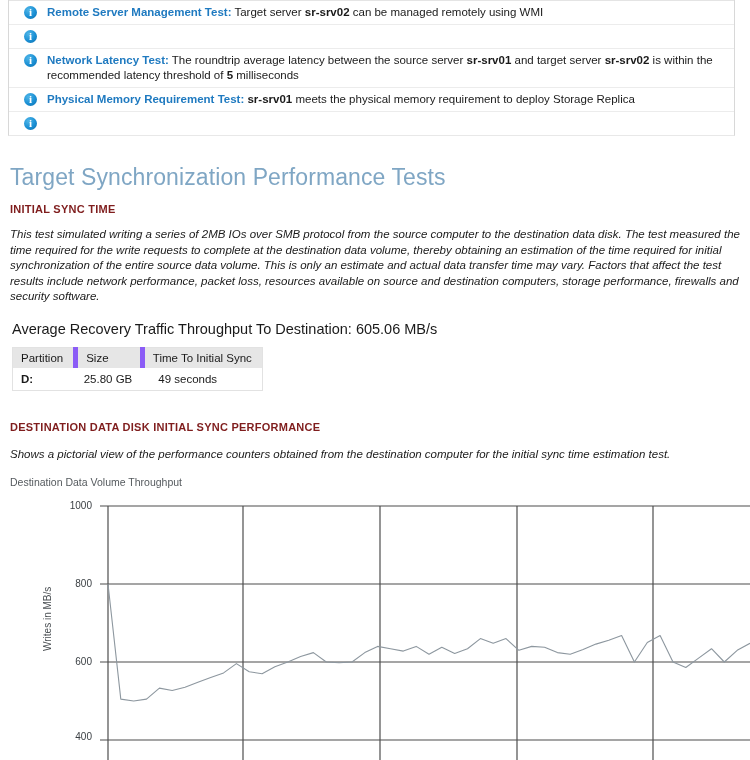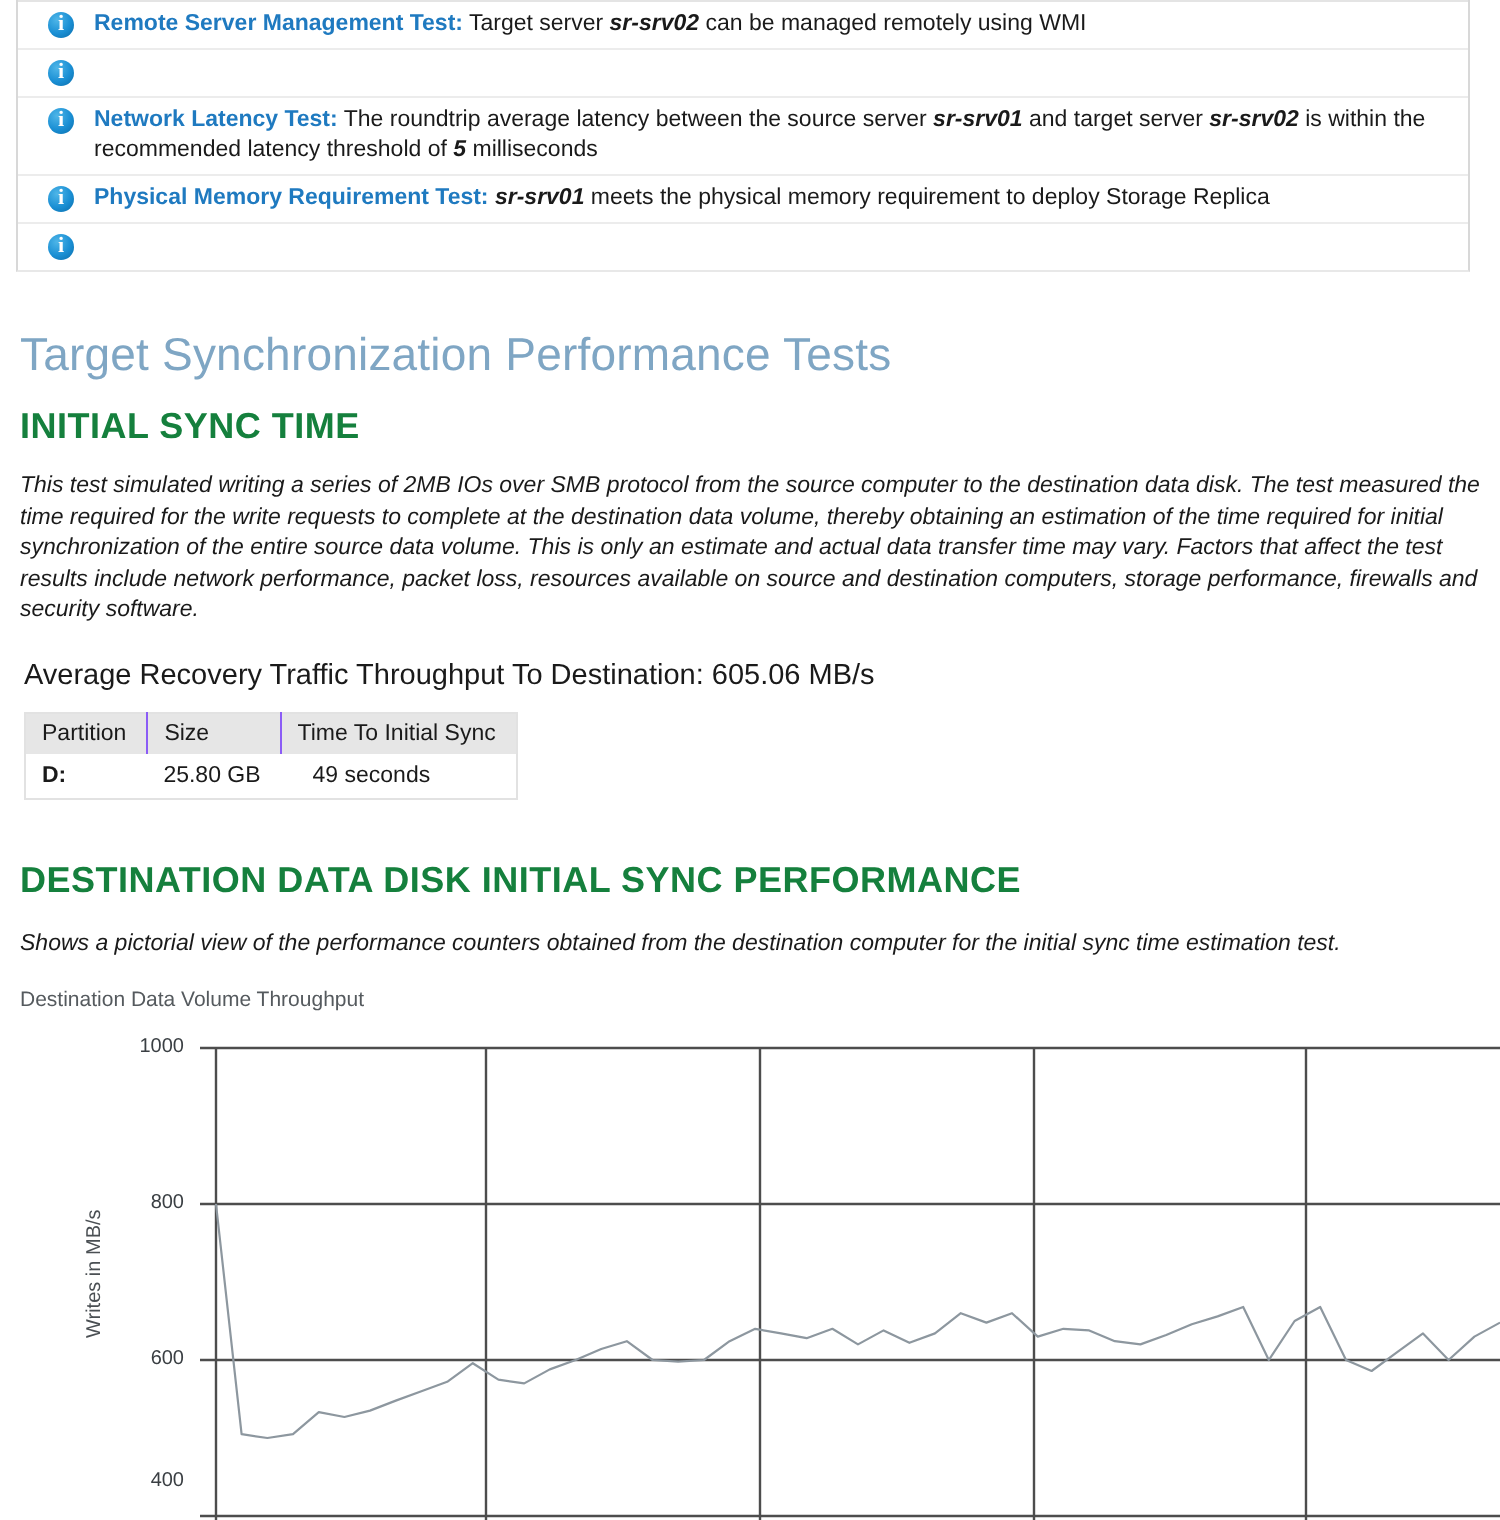--- a/index.html
+++ b/index.html
@@ -54,34 +54,34 @@
     font-weight: bold;
     font-size: 11px;
     line-height: 14px;
     color: #ffffff;
   }
   .test-text { flex: 1 1 auto; }
   .test-name {
     color: #1f7ac0;
     font-weight: bold;
   }
-  .test-text b { font-weight: bold; color: #1a1a1a; font-style: italic; }
+  .test-text b { font-weight: bold; color: #1a1a1a; }
 
   
   .h1 {
     font-size: 23px;
     font-weight: normal;
     color: #7fa6c4;
     margin: 28px 0 0 10px;
     letter-spacing: 0.1px;
   }
   .h2 {
-    font-size: 18px;
+    font-size: 11px;
     font-weight: bold;
-    color: #15803d;
+    color: #7f1d1d;
     letter-spacing: 0.25px;
     margin: 12px 0 0 10px;
   }
   .h2.spaced { margin-top: 30px; }
 
   .desc {
     font-style: italic;
     font-size: 11.5px;
     line-height: 15.5px;
     color: #1a1a1a;
@@ -101,21 +101,21 @@
     margin: 10px 0 0 12px;
     font-size: 11.5px;
     border: 1px solid #e2e2e2;
   }
   table.sync-table th {
     background: #e6e6e6;
     font-weight: normal;
     text-align: left;
     padding: 4px 10px 4px 8px;
     color: #1a1a1a;
-    border-right: 1px solid #8b5cf6;
+    border-right: 5px solid #8b5cf6;
     white-space: nowrap;
   }
   table.sync-table th:last-child { border-right: none; }
   table.sync-table td {
     background: #ffffff;
     padding: 5px 10px 5px 8px;
     color: #1a1a1a;
     white-space: nowrap;
   }
   table.sync-table td.part { font-weight: bold; }
@@ -210,21 +210,21 @@
 
 <h2 class="h2 spaced">DESTINATION DATA DISK INITIAL SYNC PERFORMANCE</h2>
 <p class="desc single">Shows a pictorial view of the performance counters obtained from the destination computer for the initial sync time estimation test.</p>
 
 <div class="chart-wrap">
   <div class="chart-title">Destination Data Volume Throughput</div>
   <div class="ylabel">Writes in MB/s</div>
   <div class="ytick" style="left:48px; top:24px;">1000</div>
   <div class="ytick" style="left:48px; top:102px;">800</div>
   <div class="ytick" style="left:48px; top:180px;">600</div>
-  <div class="ytick" style="left:48px; top:241px;">400</div>
+  <div class="ytick" style="left:48px; top:255px;">400</div>
   <svg class="chart-svg" id="chart-svg" width="750" height="285">
       <line x1="100" y1="30" x2="750" y2="30" stroke="#4d4d4d" stroke-width="1.2"></line>
       <line x1="100" y1="108" x2="750" y2="108" stroke="#4d4d4d" stroke-width="1.2"></line>
       <line x1="100" y1="186" x2="750" y2="186" stroke="#4d4d4d" stroke-width="1.2"></line>
       <line x1="100" y1="264" x2="750" y2="264" stroke="#4d4d4d" stroke-width="1.2"></line>
       <line x1="108" y1="30" x2="108" y2="285" stroke="#4d4d4d" stroke-width="1.2"></line>
       <line x1="243" y1="30" x2="243" y2="285" stroke="#4d4d4d" stroke-width="1.2"></line>
       <line x1="380" y1="30" x2="380" y2="285" stroke="#4d4d4d" stroke-width="1.2"></line>
       <line x1="517" y1="30" x2="517" y2="285" stroke="#4d4d4d" stroke-width="1.2"></line>
       <line x1="653" y1="30" x2="653" y2="285" stroke="#4d4d4d" stroke-width="1.2"></line>

